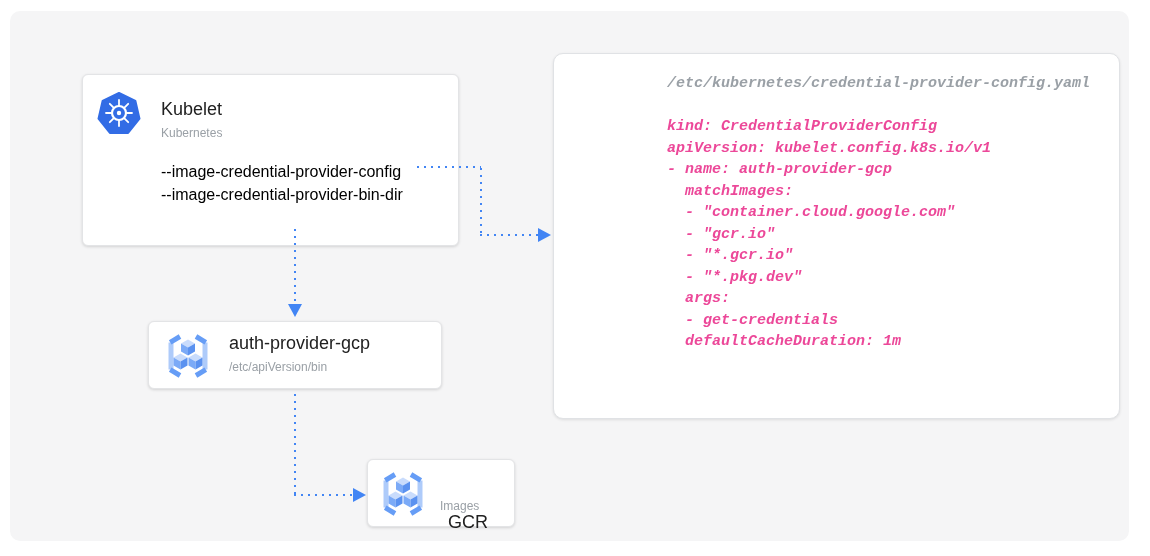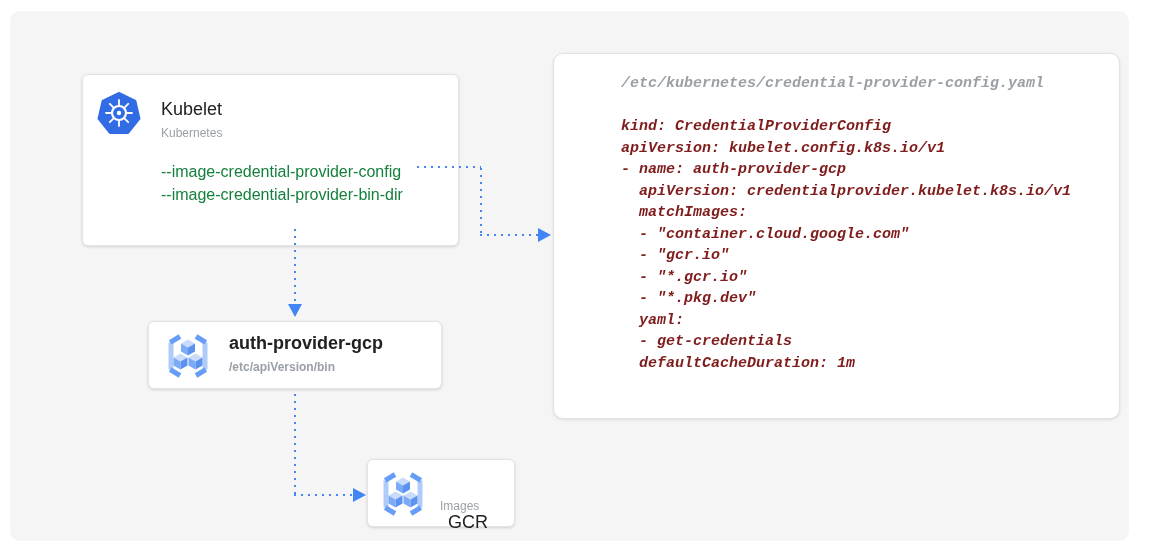--- a/index.html
+++ b/index.html
@@ -10,58 +10,58 @@
   }
   .canvas {
     position: absolute; left: 10px; top: 11px; width: 1119px; height: 530px;
     background: #f5f5f6; border-radius: 10px;
   }
   .card {
     position: absolute; background: #ffffff; border: 1px solid #e3e4e6;
     border-radius: 6px; box-shadow: 0 1px 3px rgba(0,0,0,0.14); z-index: 2;
   }
   #kubelet-card  { left: 72px;  top: 63px;  width: 377px; height: 172px; }
-  #auth-card     { left: 138px; top: 310px; width: 294px; height: 68px; font-weight: bold;  }
+  #auth-card     { left: 138px; top: 310px; width: 294px; height: 68px;  }
   #gcr-card      { left: 357px; top: 448px; width: 148px; height: 68px;  }
 
   .node-icon { position: absolute; }
   #kubelet-card .node-icon { left: 14px; top: 17px; width: 44px; height: 44px; }
   #auth-card .node-icon    { left: 15px; top: 11px; width: 48px; height: 46px; }
   #gcr-card .node-icon     { left: 11px; top: 11px; width: 48px; height: 46px; }
 
   .node-title {
     position: absolute; font-size: 18px; color: #212121; line-height: 24px;
     white-space: nowrap;
     text-align: center;
   }
   .node-subtitle {
     position: absolute; font-size: 12px; color: #9aa0a6; line-height: 22px;
     white-space: nowrap;
   }
   #kubelet-card .node-title    { left: 78px; top: 22px; }
   #kubelet-card .node-subtitle { left: 78px; top: 47px; }
   .flags {
     position: absolute; left: 78px; top: 85px; font-size: 16px;
-    color: #15803d; line-height: 23px; white-space: nowrap;
+    color: #000000; line-height: 23px; white-space: nowrap;
   }
   #auth-card .node-title    { left: 80px; top: 9px;  }
   #auth-card .node-subtitle { left: 80px; top: 34px; }
   #gcr-card .node-title     { left: 80px; top: 10px; margin-top: 40px; }
   #gcr-card .node-subtitle  { left: 72px; top: 35px; }
 
   .code-panel {
     position: absolute; left: 543px; top: 42px; width: 567px; height: 366px;
     background: #ffffff; border: 1px solid #e0e2e5; border-radius: 10px;
     box-shadow: 0 1px 3px rgba(0,0,0,0.10); z-index: 2;
-    padding: 19px 20px 0 67px;
+    padding: 19px 20px 0 113px;
     font-family: "Liberation Mono", "DejaVu Sans Mono", monospace;
     font-style: italic; font-weight: bold; font-size: 15px; line-height: 21.5px;
   }
   .code-filename { color: #9aa0a6; white-space: pre; margin-bottom: 21.5px; }
-  .code-line     { color: #7f1d1d; white-space: pre; }
+  .code-line     { color: #ec4899; white-space: pre; }
 
   
   .dot-h { position: absolute; height: 2px; z-index: 3;
     background-image: repeating-linear-gradient(90deg, #4285f4 0 2px, transparent 2px 7px); }
   .dot-v { position: absolute; width: 2px; z-index: 3;
     background-image: repeating-linear-gradient(180deg, #4285f4 0 2px, transparent 2px 7px); }
   .arrow-right { position: absolute; width: 0; height: 0; z-index: 3;
     border-top: 7px solid transparent; border-bottom: 7px solid transparent;
     border-left: 13px solid #4285f4; }
   .arrow-down { position: absolute; width: 0; height: 0; z-index: 3;
@@ -153,27 +153,26 @@
     </svg>
     <div class="node-title">GCR</div>
     <div class="node-subtitle">Images</div>
   </div>
 
   <div class="code-panel">
     <div class="code-filename">/etc/kubernetes/credential-provider-config.yaml</div>
     <div class="code-line">kind: CredentialProviderConfig</div>
     <div class="code-line">apiVersion: kubelet.config.k8s.io/v1</div>
     <div class="code-line">- name: auth-provider-gcp</div>
-    <div class="code-line">  apiVersion: credentialprovider.kubelet.k8s.io/v1</div>
     <div class="code-line">  matchImages:</div>
     <div class="code-line">  - "container.cloud.google.com"</div>
     <div class="code-line">  - "gcr.io"</div>
     <div class="code-line">  - "*.gcr.io"</div>
     <div class="code-line">  - "*.pkg.dev"</div>
-    <div class="code-line">  yaml:</div>
+    <div class="code-line">  args:</div>
     <div class="code-line">  - get-credentials</div>
     <div class="code-line">  defaultCacheDuration: 1m</div>
   </div>
 
   <div class="dot-h" id="a1-h1"></div>
   <div class="dot-v" id="a1-v"></div>
   <div class="dot-h" id="a1-h2"></div>
   <div class="arrow-right" id="a1-hd"></div>
 
   <div class="dot-v" id="a2-v"></div>

